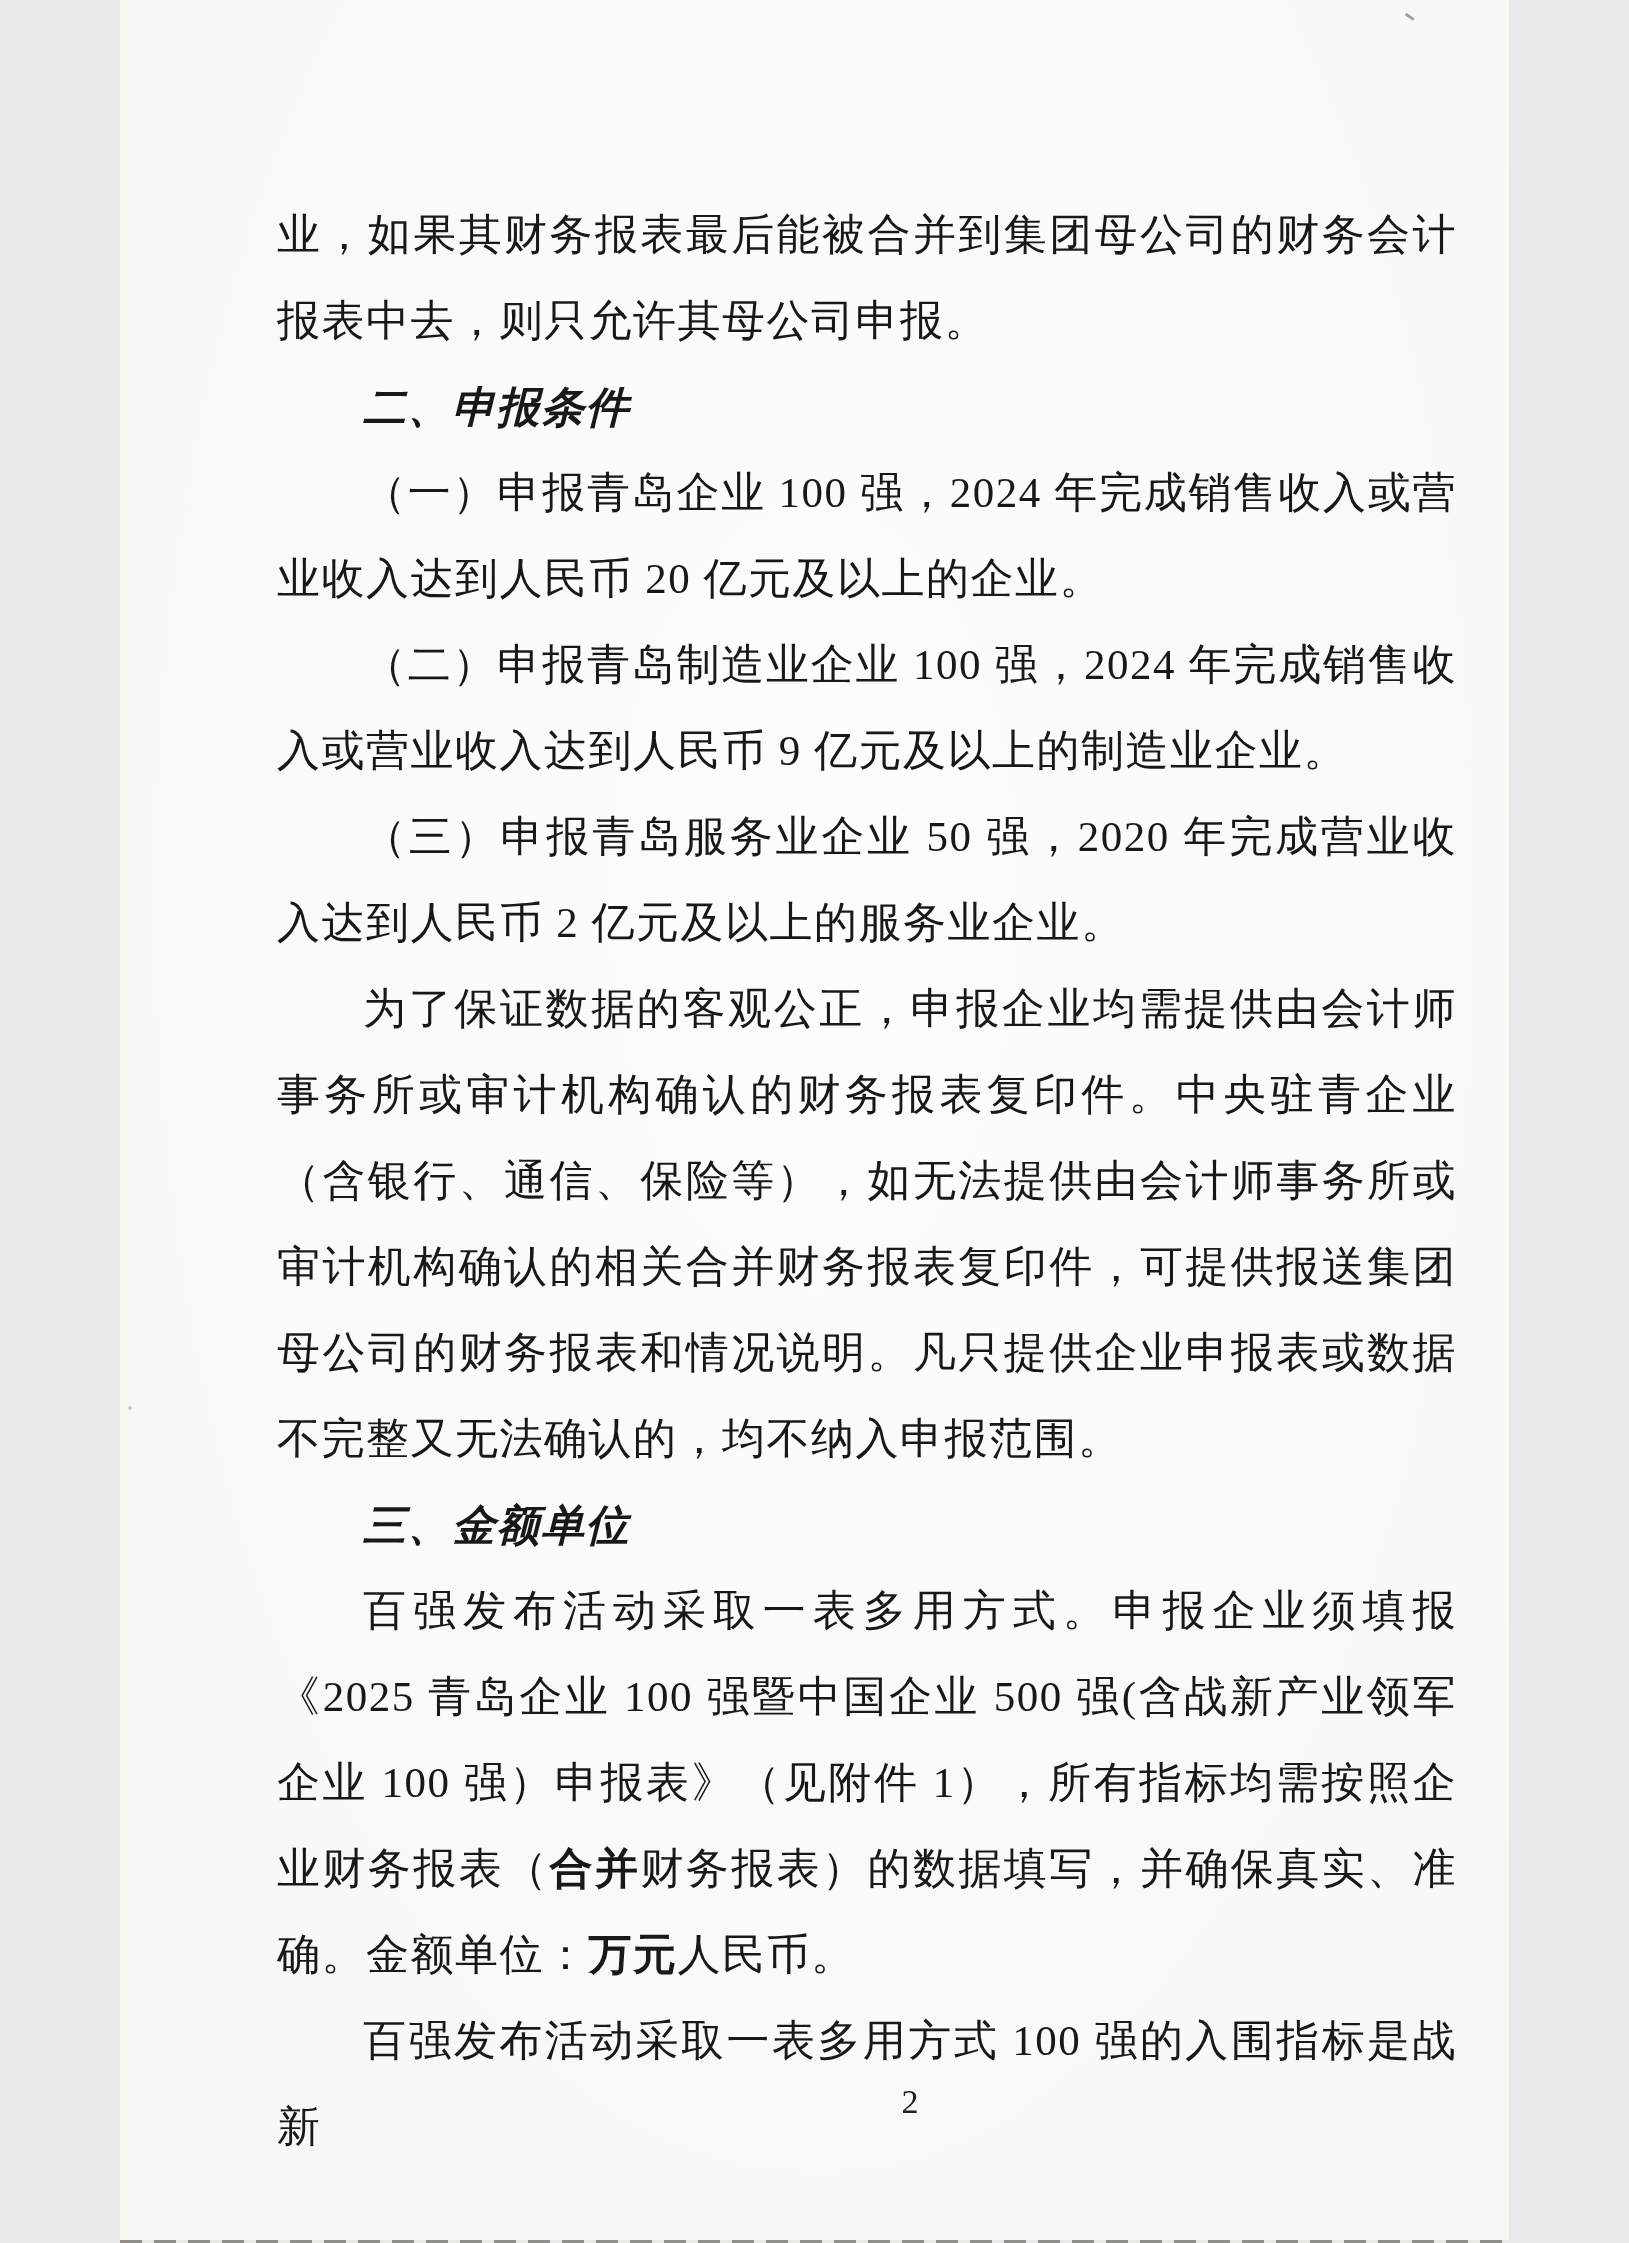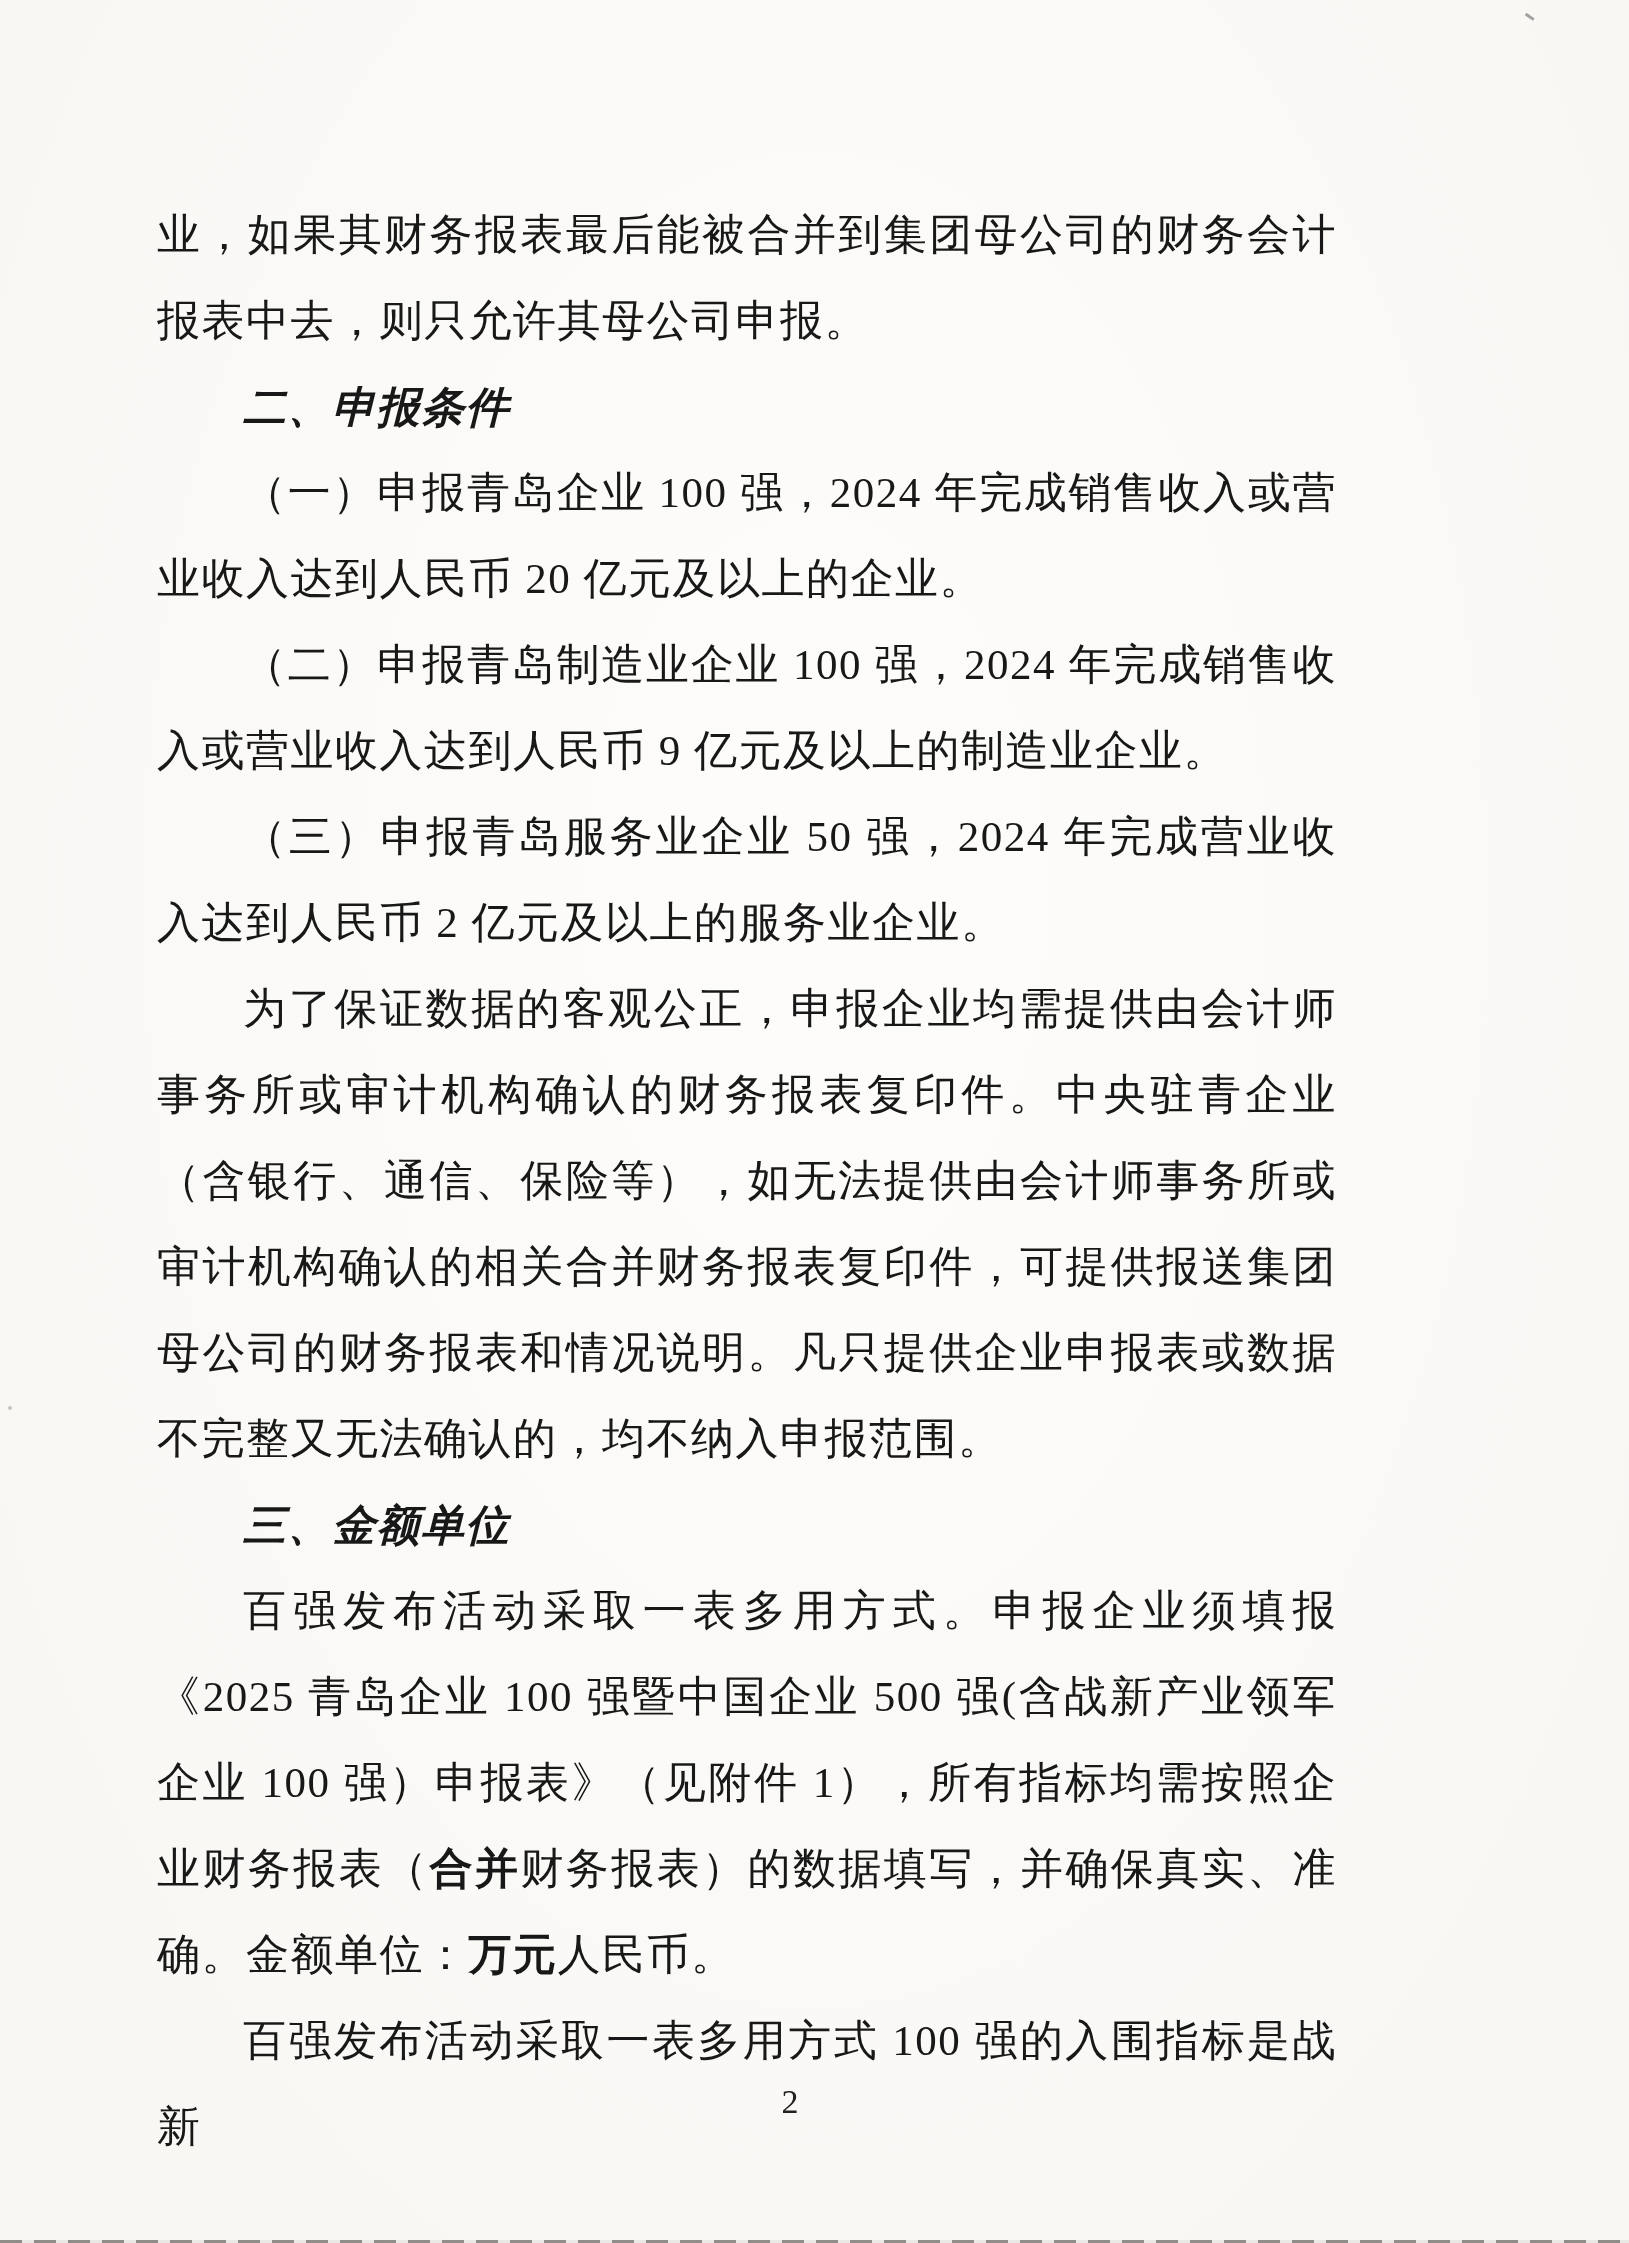--- a/index.html
+++ b/index.html
@@ -2,21 +2,21 @@
 <html><head>
 <meta charset="utf-8">
 <style>
   html, body {
     margin: 0;
     padding: 0;
     background: #e8e8e8;
   }
   .page {
     position: relative;
-    width: 1629px;
+    width: 1389px;
     height: 2243px;
     margin: 0 auto;
     background: #fcfbf8;
     font-family: "Liberation Serif", serif;
     color: #181818;
     overflow: hidden;
   }
   
   .page::before {
     content: "";
@@ -93,21 +93,21 @@
 </style>
 </head>
 <body>
 
 <div class="page">
   <div class="text-column" id="text-column">
       <p class="body"><span class="seg">业，如果其财务报表最后能被合并到集团母公司的财务会计报表中去，则只允许其母公司申报。</span></p>
       <p class="heading indent"><span class="seg-bold">二、申报条件</span></p>
       <p class="body indent"><span class="seg">（一）申报青岛企业 100 强，2024 年完成销售收入或营业收入达到人民币 20 亿元及以上的企业。</span></p>
       <p class="body indent"><span class="seg">（二）申报青岛制造业企业 100 强，2024 年完成销售收入或营业收入达到人民币 9 亿元及以上的制造业企业。</span></p>
-      <p class="body indent"><span class="seg">（三）申报青岛服务业企业 50 强，2024 年完成营业收入达到人民币 2 亿元及以上的服务业企业。</span></p>
+      <p class="body indent"><span class="seg">（三）申报青岛服务业企业 50 强，2020 年完成营业收入达到人民币 2 亿元及以上的服务业企业。</span></p>
       <p class="body indent"><span class="seg">为了保证数据的客观公正，申报企业均需提供由会计师事务所或审计机构确认的财务报表复印件。中央驻青企业（含银行、通信、保险等），如无法提供由会计师事务所或审计机构确认的相关合并财务报表复印件，可提供报送集团母公司的财务报表和情况说明。凡只提供企业申报表或数据不完整又无法确认的，均不纳入申报范围。</span></p>
       <p class="heading indent"><span class="seg-bold">三、金额单位</span></p>
       <p class="body indent"><span class="seg">百强发布活动采取一表多用方式。申报企业须填报《2025 青岛企业 100 强暨中国企业 500 强(含战新产业领军企业 100 强）申报表》（见附件 1），所有指标均需按照企业财务报表（</span><span class="seg-bold">合并</span><span class="seg">财务报表）的数据填写，并确保真实、准确。金额单位：</span><span class="seg-bold">万元</span><span class="seg">人民币。</span></p>
       <p class="body indent"><span class="seg">百强发布活动采取一表多用方式 100 强的入围指标是战新</span></p>
     </div>
   <div class="page-number">2</div>
   <div class="scan-edge-bottom"></div>
   <div class="scan-speck-tr"></div>
   <div class="scan-speck-left"></div>
 </div>

